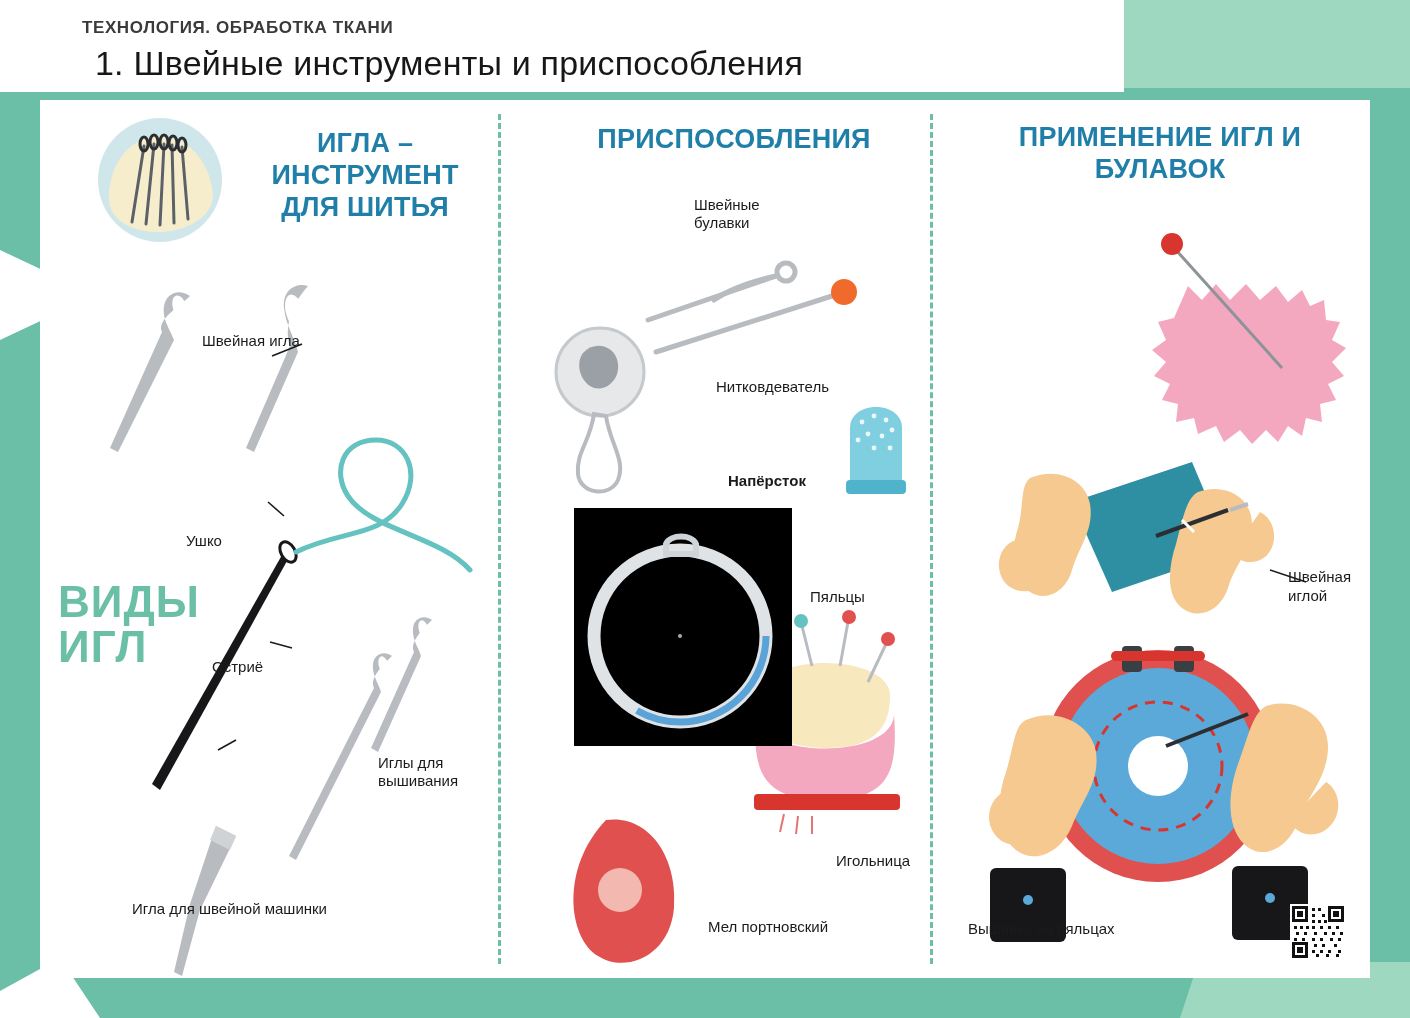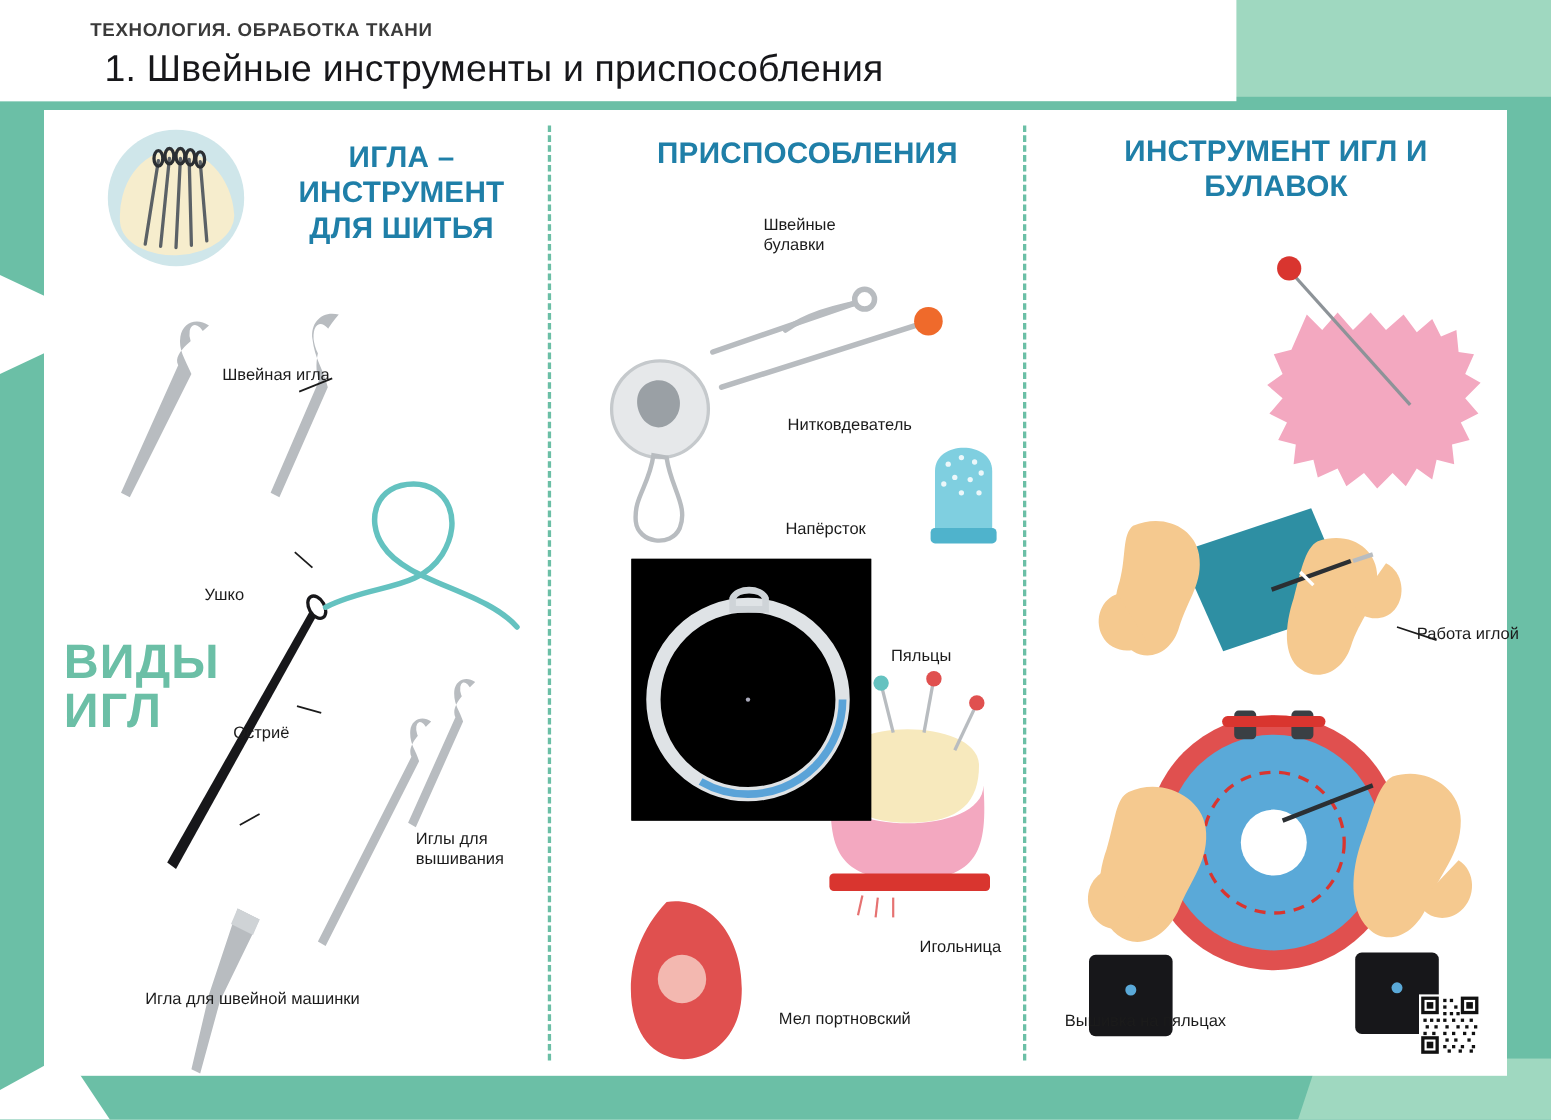--- a/index.html
+++ b/index.html
@@ -329,29 +329,29 @@
           <rect width="218" height="238" fill="#000000"></rect>
           <circle cx="106" cy="128" r="86" fill="none" stroke="#dfe3e6" stroke-width="13"></circle>
           <circle cx="106" cy="128" r="86" fill="none" stroke="#5aa3d8" stroke-width="7" stroke-dasharray="300 500" stroke-dashoffset="120"></circle>
           <path d="M92 36 C96 26 118 26 122 36 L122 46 L92 46 Z" fill="none" stroke="#cfd4d8" stroke-width="6"></path>
           <circle cx="106" cy="128" r="2" fill="#aab"></circle>
         </svg>
       </div>
 
       <div class="label" style="left:196px; top:96px; width:120px;">Швейные булавки</div>
       <div class="label" style="left:218px; top:278px; width:230px;">Нитковдеватель</div>
-      <div class="label" style="left:216px; top:372px;">Напёрсток</div>
+      <div class="label" style="left:230px; top:372px;font-weight:bold;">Напёрсток</div>
       <div class="label" style="left:312px; top:488px;">Пяльцы</div>
       <div class="label" style="left:338px; top:752px;">Игольница</div>
       <div class="label" style="left:210px; top:818px; width:230px;">Мел портновский</div>
     </div>
 
     <div class="col col3">
 
-      <div class="c3-title col-title">ИНСТРУМЕНТ ИГЛ И БУЛАВОК</div>
+      <div class="c3-title col-title">ПРИМЕНЕНИЕ ИГЛ И БУЛАВОК</div>
 
       <svg class="svg-layer" width="440" height="878" viewBox="0 0 440 878">
 
         <g>
           <path d="M258 186 L272 200 L286 184 L300 200 L316 184 L330 200 L346 186 L358 202 L372 190
                    L380 206 L394 200 L396 220 L410 222 L402 240 L416 248 L402 262 L414 276 L398 284
                    L406 300 L390 304 L392 322 L376 318 L372 336 L358 326 L348 342 L336 330 L322 344
                    L310 330 L294 342 L286 326 L268 334 L264 318 L246 322 L248 304 L232 300 L240 284
                    L224 276 L236 262 L222 250 L236 240 L228 222 L244 218 Z" fill="#f3a8c0"></path>
           <path d="M246 150 L352 268" stroke="#8d9398" stroke-width="3"></path>
@@ -390,21 +390,21 @@
                    C356 752 330 760 314 744 C296 726 298 692 308 664 C318 638 322 614 336 606 Z" fill="#f5c98f"></path>
           <path d="M396 682 C412 692 412 716 398 728 C384 740 364 734 360 720" fill="#f5c98f"></path>
           <rect x="302" y="766" width="76" height="74" rx="6" fill="#17171a"></rect>
           <circle cx="340" cy="798" r="5" fill="#5aa9d8"></circle>
           <path d="M236 646 L318 614" stroke="#2b2f33" stroke-width="4"></path>
         </g>
 
         <path d="M340 470 L376 482" stroke="#1b1b1b" stroke-width="1.6" fill="none"></path>
       </svg>
 
-      <div class="label" style="left:358px; top:468px; width:100px; line-height:1.25;">Работа иглой</div>
+      <div class="label" style="left:358px; top:468px; width:100px; line-height:1.25;">Швейная иглой</div>
       <div class="label" style="left:38px; top:820px; width:340px; font-weight:normal;">Вышивка на пяльцах</div>
     </div>
 
     <div class="qr">
       <svg width="56" height="56" viewBox="0 0 56 56">
         <rect width="56" height="56" fill="#ffffff"></rect>
         <g fill="#111111">
           <rect x="2" y="2" width="16" height="16"></rect>
             <rect x="5" y="5" width="10" height="10" fill="#fff"></rect>
             <rect x="7" y="7" width="6" height="6"></rect>

